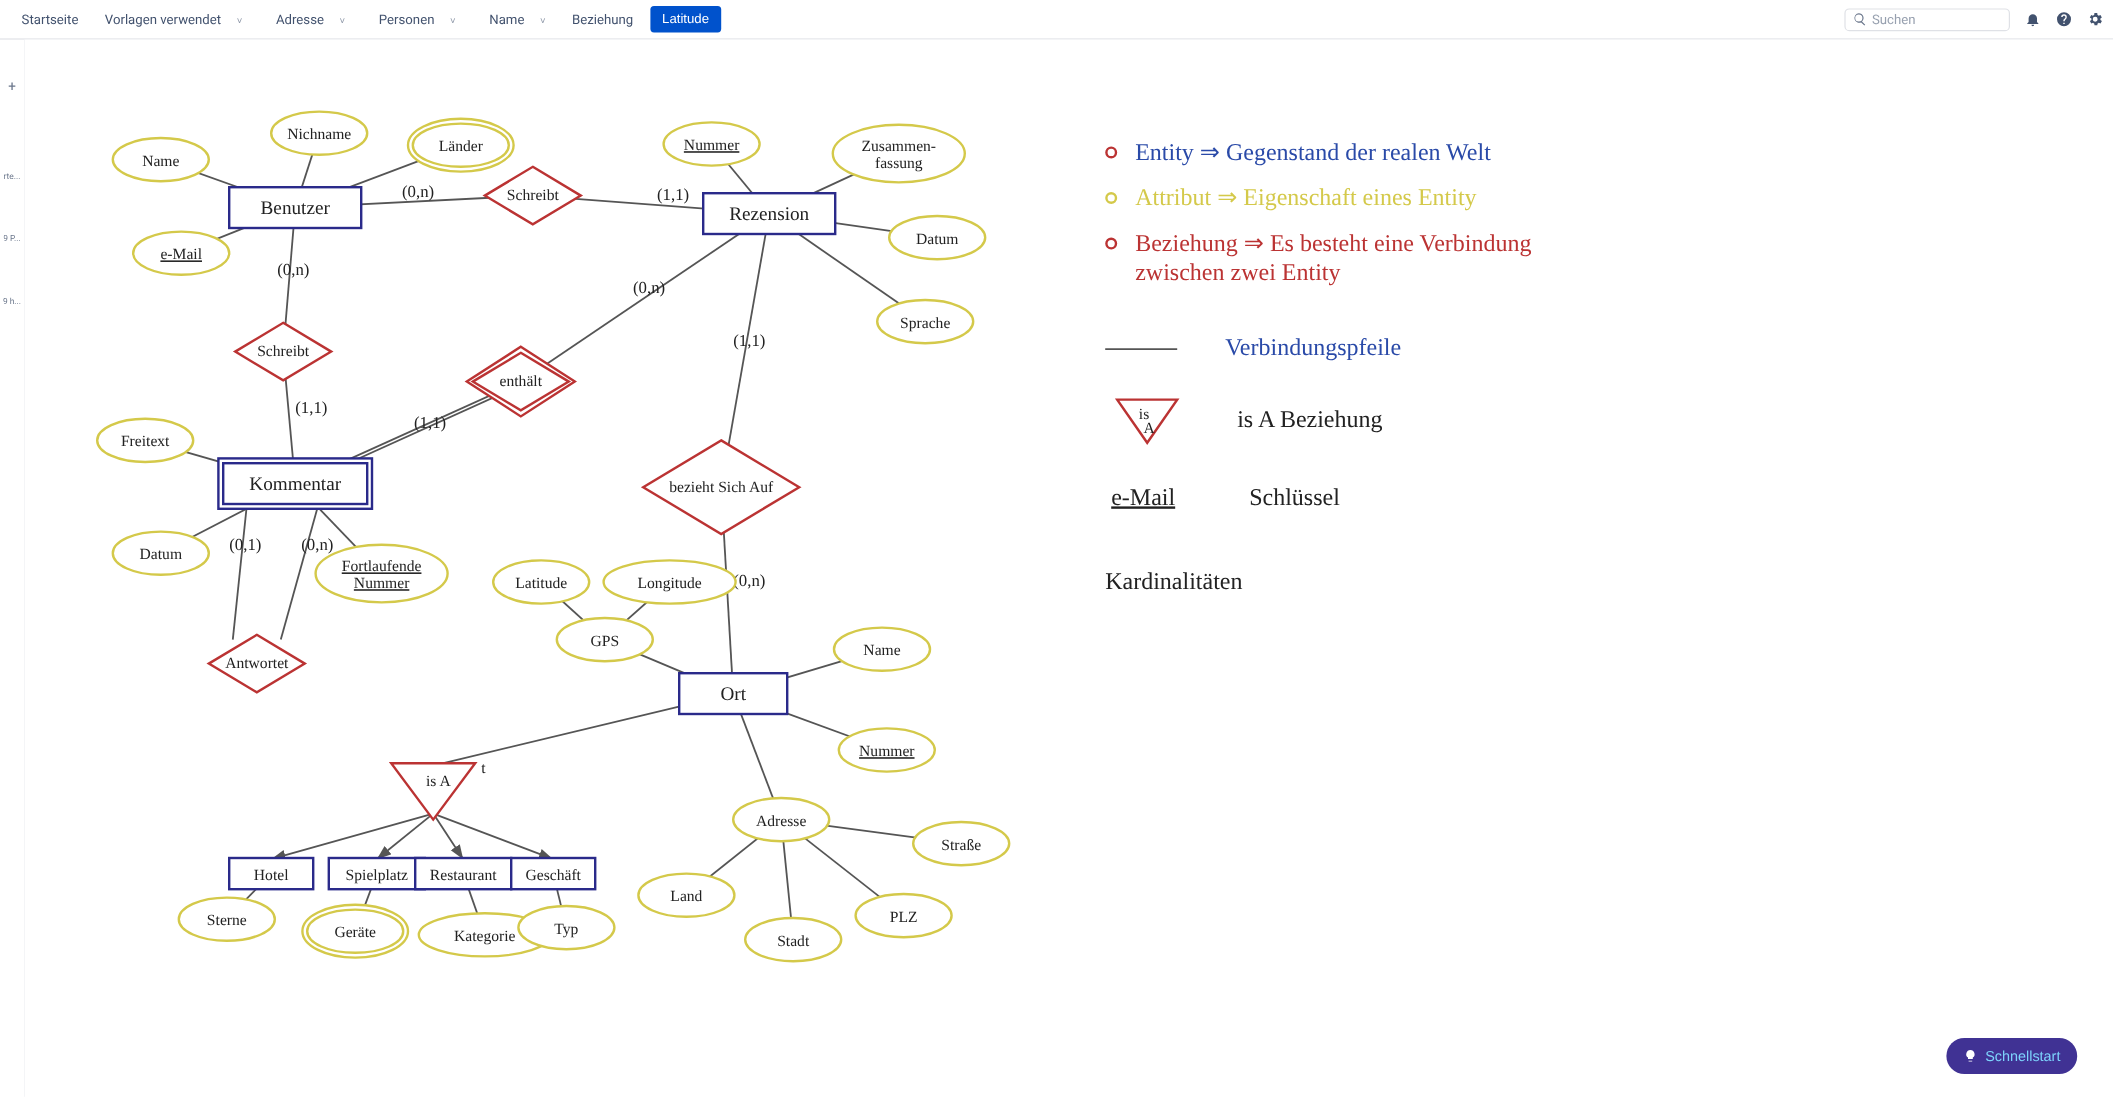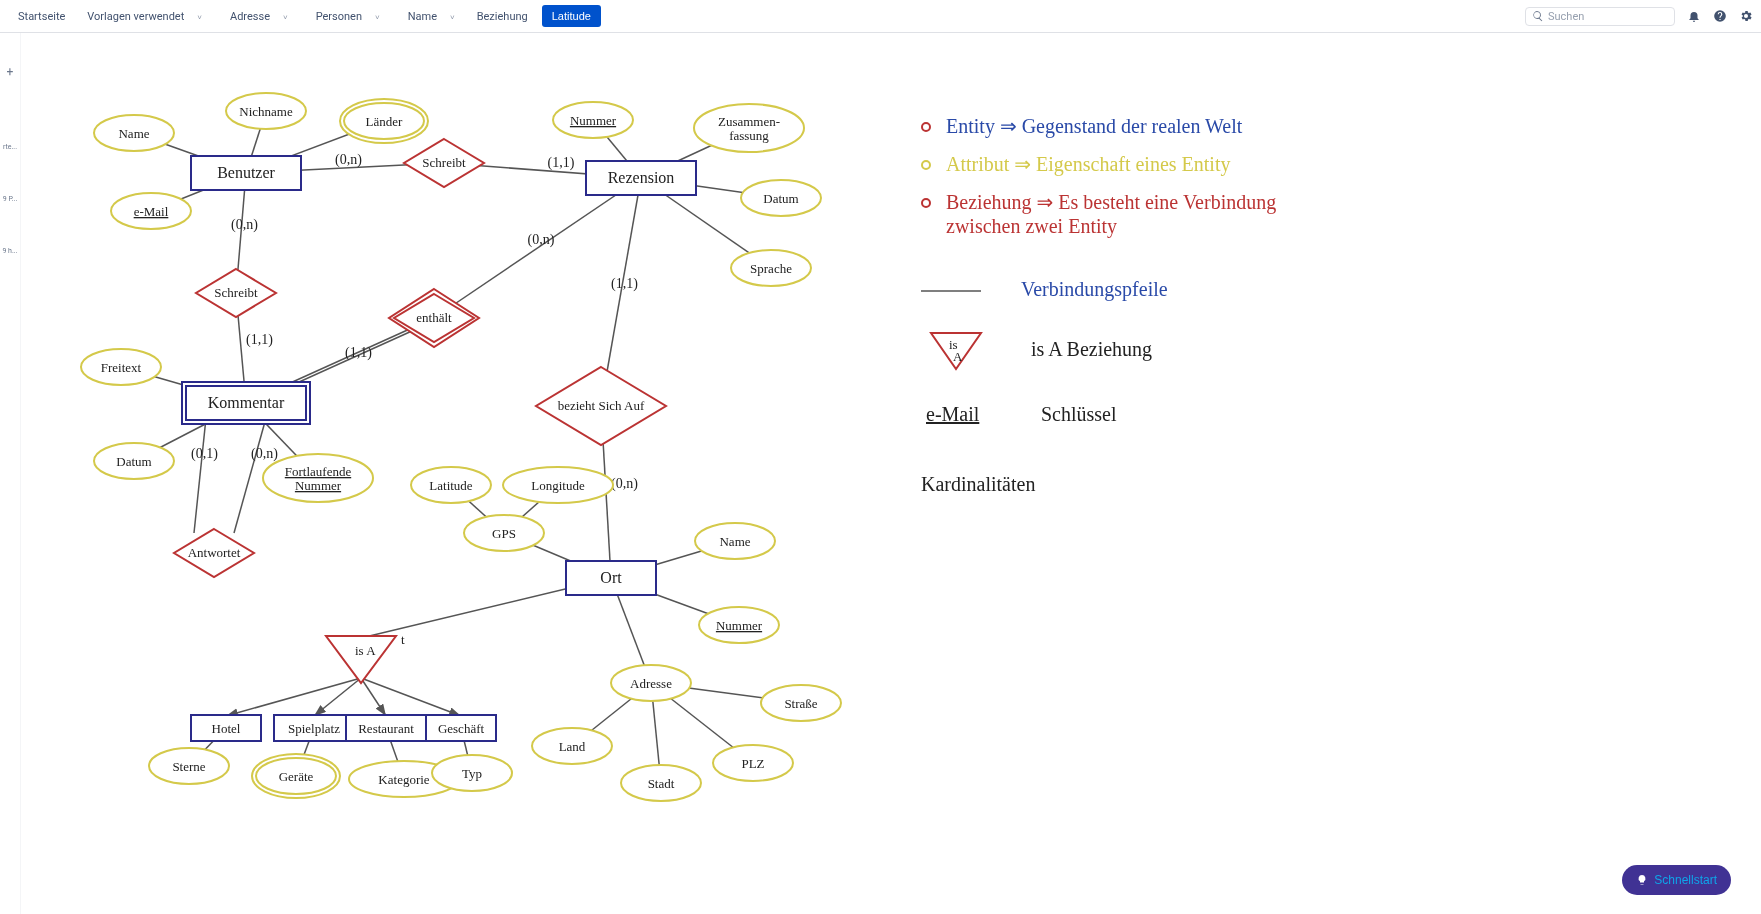--- a/index.html
+++ b/index.html
@@ -2,39 +2,39 @@
 <html><head>
 <meta charset="utf-8">
 <style>
 html,body{margin:0;padding:0;font-family:-apple-system,BlinkMacSystemFont,"Segoe UI",Roboto,Arial,sans-serif;height:100%;overflow:hidden;}
 .topbar{display:flex;align-items:center;height:32px;border-bottom:1px solid #dfe1e6;padding:0 8px;background:#fff;position:relative;font-size:11px;color:#42526e;}
 .topbar .nav{display:flex;gap:4px;align-items:center;margin-left:4px;}
 .topbar .nav span{padding:4px 6px;cursor:pointer;border-radius:3px;}
 .chev{font-size:8px;opacity:.6;margin-left:1px;}
 .create-btn{background:#0052cc;color:#fff;border:none;border-radius:3px;padding:5px 10px;font-size:11px;cursor:pointer;margin-left:4px;}
 .right-tools{position:absolute;right:8px;display:flex;align-items:center;gap:12px;}
-.search-box{display:flex;align-items:flex-start;border:1px solid #dfe1e6;border-radius:4px;padding:2px 6px;font-size:11px;color:#6b778c;width:150px;box-sizing:border-box;}
+.search-box{display:flex;align-items:flex-start;border:1px solid #dfe1e6;border-radius:4px;padding:2px 6px;font-size:11px;color:#6b778c;width:138px;box-sizing:border-box;}
 .search-box svg{width:12px;height:12px;fill:#6b778c;margin-right:4px;}
 .icon-btn{width:14px;height:14px;fill:#42526e;cursor:pointer;}
 .shell{display:flex;height:calc(100% - 32px);position:relative;}
 .left-rail{width:20px;border-right:1px solid #f4f5f7;display:flex;flex-direction:column;align-items:center;gap:2px;padding-top:4px;color:#6b778c;font-size:7px;}
 .rail-item{writing-mode:horizontal-tb;white-space:nowrap;overflow:hidden;text-overflow:ellipsis;max-width:18px;padding:2px 0;height:20px;cursor:pointer;}
 .plus{font-size:12px;}
 .canvas{flex:1;overflow:auto;background:#fff;position:relative;}
 svg.diagram{width:1480px;height:820px;}
 .hand{font-family:"Segoe Script","Comic Sans MS",cursive;}
 .ent{fill:#fff;stroke:#2a2a8a;stroke-width:2;}
 .attr{fill:#fff;stroke:#d4c94a;stroke-width:2;}
 .rel{fill:#fff;stroke:#b33;stroke-width:2;}
 .line{stroke:#555;stroke-width:1.5;fill:none;}
 .lbl{font-size:16px;fill:#222;}
 .lbls{font-size:13px;fill:#222;}
 .card{font-size:14px;fill:#222;}
 .legend{font-size:20px;}
-.quick{position:absolute;bottom:20px;right:30px;background:#403294;color:#0ea5e9;border:none;border-radius:18px;padding:8px 14px;font-size:12px;display:flex;align-items:center;gap:6px;cursor:pointer;}
+.quick{position:absolute;bottom:20px;right:30px;background:#403294;color:#7dd3fc;border:none;border-radius:18px;padding:8px 14px;font-size:12px;display:flex;align-items:center;gap:6px;cursor:pointer;}
 </style>
 </head>
 <body>
 
 <div class="topbar">
   <div class="nav">
     <span>Startseite</span>
     <span><span>Vorlagen verwendet</span><span class="chev">˅</span></span>
     <span><span>Adresse</span><span class="chev">˅</span></span>
     <span><span>Personen</span><span class="chev">˅</span></span>

